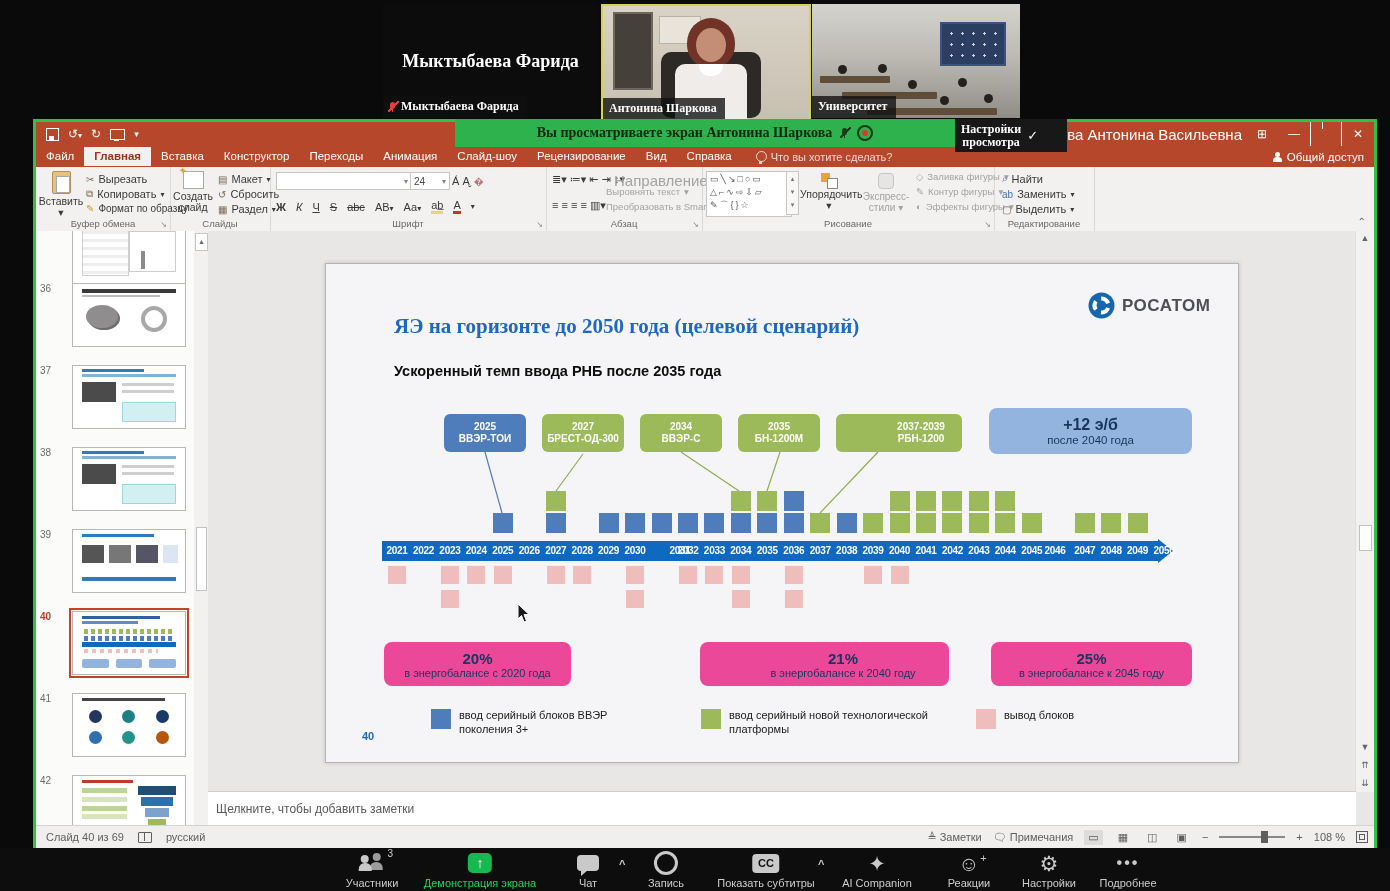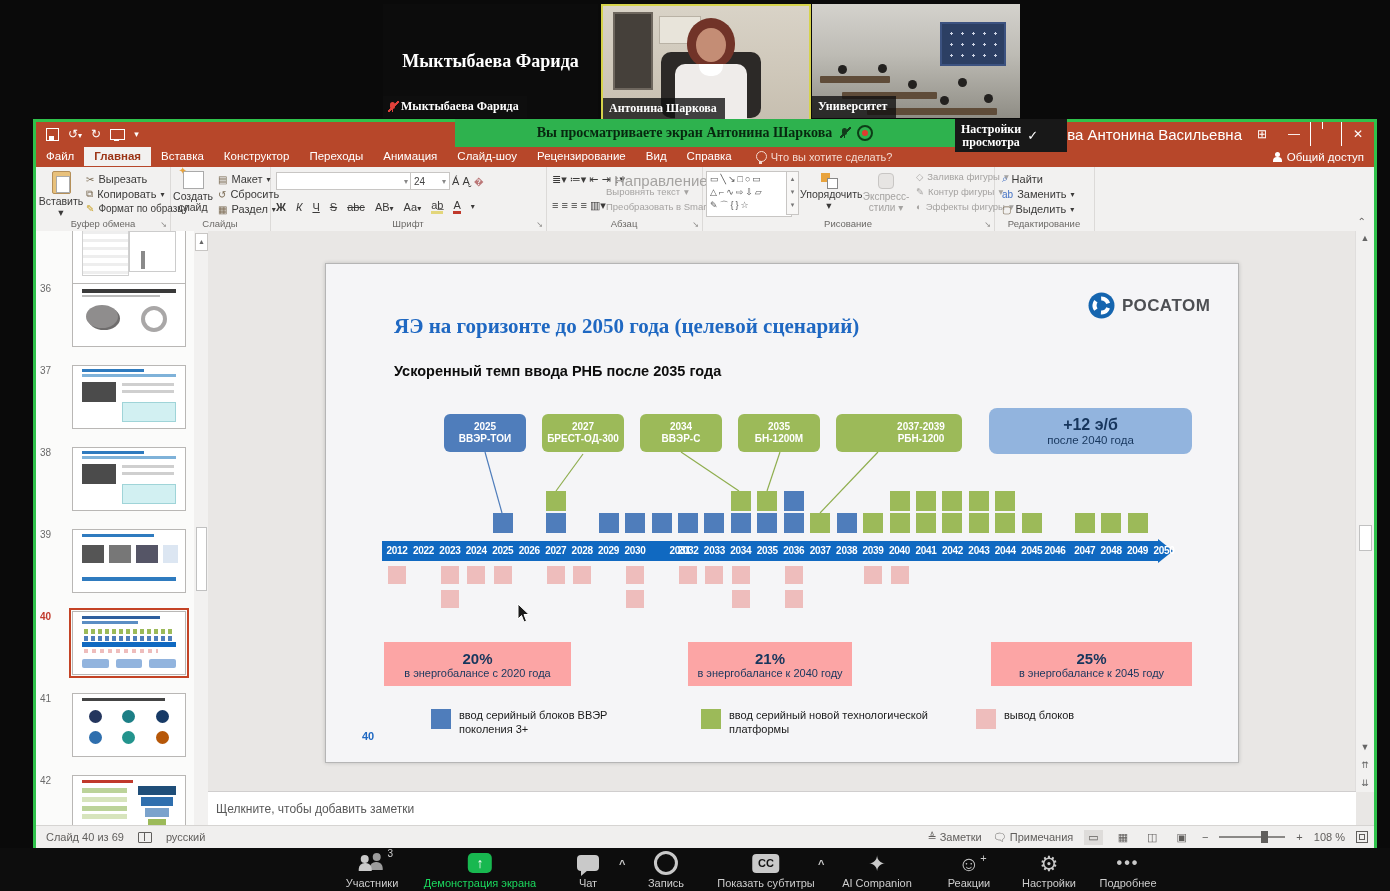--- a/index.html
+++ b/index.html
@@ -132,21 +132,21 @@
   .mbox.vver{background:#4f7dbb;} .mbox.new{background:#9cba59;}
   .future{position:absolute;left:663px;top:144px;width:203px;height:46px;background:#92b4de;border-radius:8px;
      display:flex;flex-direction:column;align-items:center;justify-content:center;color:#17365d;}
   .future .v{font-size:16px;font-weight:bold;} .future .c{font-size:11.5px;}
   .sq{position:absolute;width:20px;height:20px;}
   .psq{position:absolute;width:18px;height:18px;}
   .tl-bar{position:absolute;left:56px;top:277px;width:776px;height:20px;background:#1069c1;}
   .tl-bar::after{content:"";position:absolute;right:-15px;top:-2px;border-left:15px solid #1069c1;
      border-top:12px solid transparent;border-bottom:12px solid transparent;}
   .yr{position:absolute;top:281px;transform:translateX(-50%);color:#fff;font-size:10px;font-weight:bold;letter-spacing:-.3px;}
-  .stat{position:absolute;top:378px;height:44px;background:#fca5a5;border-radius:0;display:flex;flex-direction:column;
+  .stat{position:absolute;top:378px;height:44px;background:#ec4899;border-radius:8px;display:flex;flex-direction:column;
      align-items:center;justify-content:center;color:#17365d;}
   .stat .v{font-size:15px;font-weight:bold;} .stat .c{font-size:11px;}
   .lg-sq{position:absolute;top:445px;width:20px;height:20px;}
   .lg-tx{position:absolute;top:444px;width:200px;font-size:11px;color:#1a1a1a;line-height:14px;}
   .pagenum{position:absolute;left:36px;top:466px;color:#1f68c2;font-size:11px;font-weight:bold;}
   
   .ztb{position:absolute;left:0;top:848px;width:1390px;height:43px;background:#0d0d0d;z-index:12;}
   .zitem{position:absolute;top:3px;transform:translateX(-50%);display:flex;flex-direction:column;align-items:center;gap:2px;cursor:pointer;}
   .zlabel{font-size:11px;color:#cdcdcd;white-space:nowrap;}
   .zlabel.on{color:#1bd85e;}
@@ -530,21 +530,21 @@
           <svg style="position:absolute;left:0;top:0" width="912" height="498" viewBox="0 0 912 498">
             <line x1="159" y1="188" x2="176" y2="249" stroke="#4f7dbb" stroke-width="1.2"></line>
             <line x1="257" y1="190" x2="230" y2="227" stroke="#8fae4e" stroke-width="1.2"></line>
             <line x1="355" y1="188" x2="413" y2="227" stroke="#8fae4e" stroke-width="1.2"></line>
             <line x1="454" y1="188" x2="441" y2="227" stroke="#8fae4e" stroke-width="1.2"></line>
             <line x1="552" y1="188" x2="494" y2="249" stroke="#8fae4e" stroke-width="1.2"></line>
           </svg>
 
           <div class="tl-bar"></div>
           <div>
-              <span class="yr" style="left: 71px;">2012</span>
+              <span class="yr" style="left: 71px;">2021</span>
               <span class="yr" style="left: 97.45px;">2022</span>
               <span class="yr" style="left: 123.9px;">2023</span>
               <span class="yr" style="left: 150.35px;">2024</span>
               <span class="yr" style="left: 176.8px;">2025</span>
               <span class="yr" style="left: 203.25px;">2026</span>
               <span class="yr" style="left: 229.7px;">2027</span>
               <span class="yr" style="left: 256.15px;">2028</span>
               <span class="yr" style="left: 282.6px;">2029</span>
               <span class="yr" style="left: 309.05px;">2030</span>
               <span class="yr" style="left: 354px;">2031</span>
@@ -614,21 +614,21 @@
               <div class="psq" style="left: 458.75px; top: 302px; background: rgb(238, 189, 188);"></div>
               <div class="psq" style="left: 458.75px; top: 326px; background: rgb(238, 189, 188);"></div>
               <div class="psq" style="left: 538.1px; top: 302px; background: rgb(238, 189, 188);"></div>
               <div class="psq" style="left: 564.55px; top: 302px; background: rgb(238, 189, 188);"></div>
             </div>
           <div>
               <div class="stat" style="left: 58px; width: 187px;">
                 <span class="v">20%</span>
                 <span class="c">в энергобалансе с 2020 года</span>
               </div>
-              <div class="stat" style="left: 362px; width: 164px;">
+              <div class="stat" style="left: 374px; width: 212px; padding-left: 37px;">
                 <span class="v">21%</span>
                 <span class="c">в энергобалансе к 2040 году</span>
               </div>
               <div class="stat" style="left: 665px; width: 201px;">
                 <span class="v">25%</span>
                 <span class="c">в энергобалансе к 2045 году</span>
               </div>
             </div>
           <div>
               <div class="lg-sq" style="left: 105px; background: rgb(79, 125, 187);"></div>

